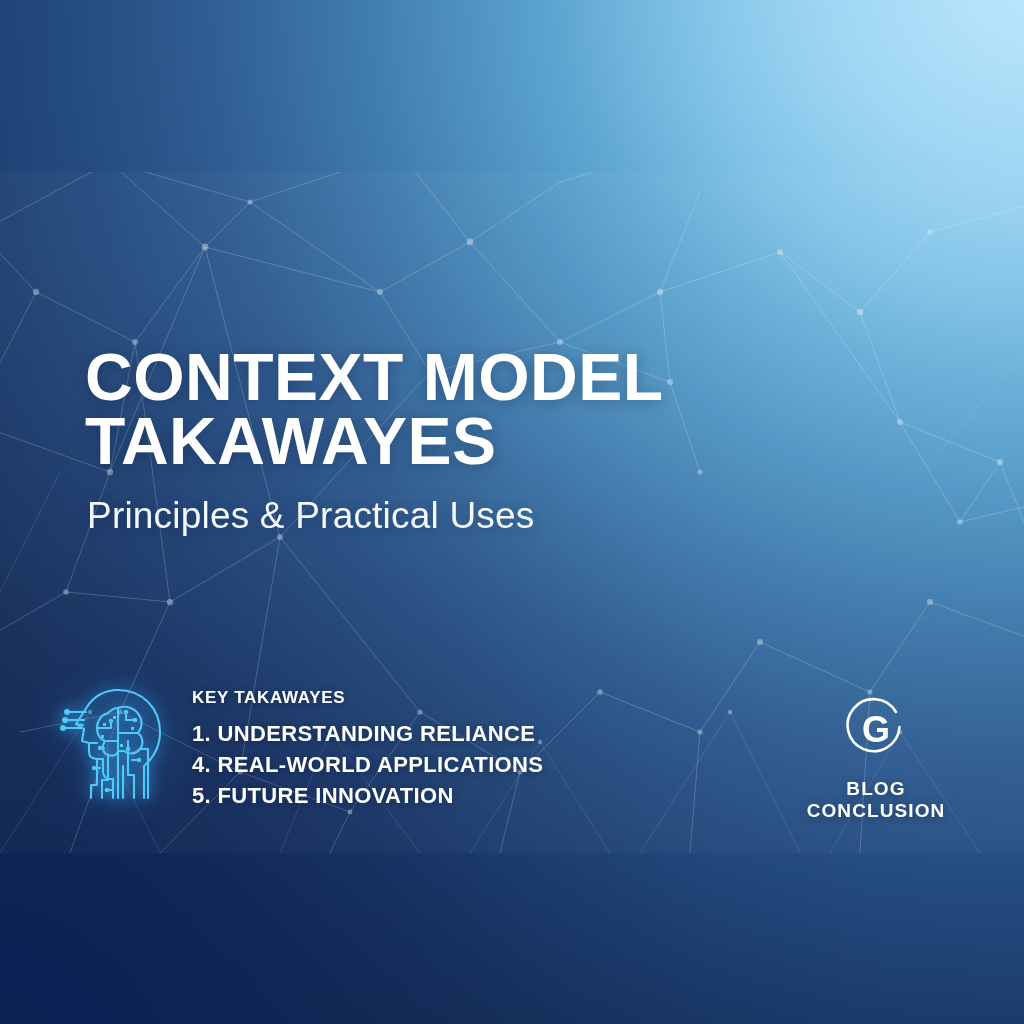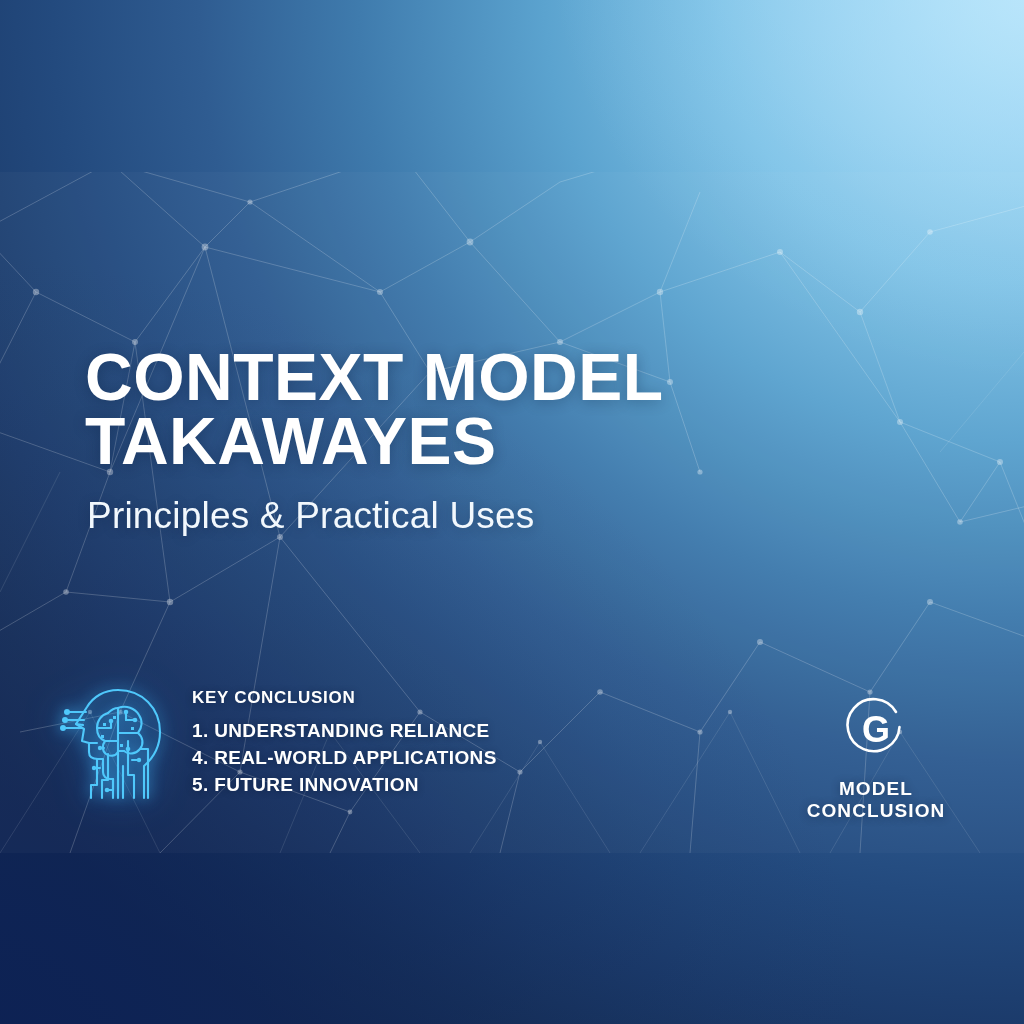--- a/index.html
+++ b/index.html
@@ -116,21 +116,21 @@
   .tk-head {
     color: #ffffff;
     font-size: 17px;
     font-weight: 700;
     letter-spacing: 0.7px;
     margin-bottom: 10px;
     text-shadow: 0 1px 7px rgba(8,24,52,0.45);
   }
   .tk-item {
     color: #ffffff;
-    font-size: 19px;
+    font-size: 22px;
     font-weight: 700;
     letter-spacing: 0.35px;
     line-height: 1.42;
     text-shadow: 0 1px 7px rgba(8,24,52,0.45);
   }
 
   
   .brand {
     position: absolute;
     left: 776px;
@@ -317,30 +317,30 @@
           <circle cx="44" cy="68" r="2.2"></circle>
           <rect x="47" y="43" width="3" height="3"></rect>
           <rect x="57" y="36" width="3" height="3"></rect>
           <rect x="75" y="47" width="3" height="3"></rect>
           <rect x="64" y="64" width="3" height="3"></rect>
           <rect x="45" y="55" width="3" height="3"></rect>
         </g>
       </svg>
     </div>
     <div class="tk-text">
-      <div class="tk-head">KEY CONCLUSION</div>
+      <div class="tk-head">KEY TAKAWAYES</div>
       <div class="tk-item">1. UNDERSTANDING RELIANCE</div>
       <div class="tk-item">4. REAL-WORLD APPLICATIONS</div>
       <div class="tk-item">5. FUTURE INNOVATION</div>
     </div>
   </div>
 
   <div class="brand">
     <div class="brand-mark">
       <svg width="72" height="72" viewBox="0 0 72 72" xmlns="http://www.w3.org/2000/svg">
         <path d="M56 18 A26 26 0 1 0 59.5 33" fill="none" stroke="#ffffff" stroke-width="2.6" stroke-linecap="round"></path>
         <text x="36" y="48" text-anchor="middle" font-family="'Liberation Sans', sans-serif" font-size="36" font-weight="700" fill="#ffffff">G</text>
       </svg>
     </div>
-    <div class="brand-name">MODEL CONCLUSION</div>
+    <div class="brand-name">BLOG CONCLUSION</div>
   </div>
 
 </div>
 
 </body></html>

